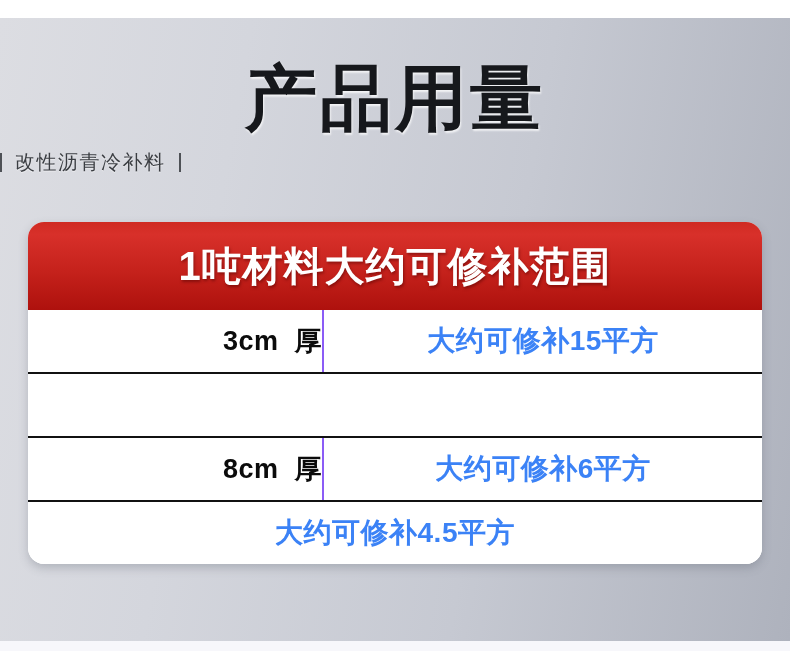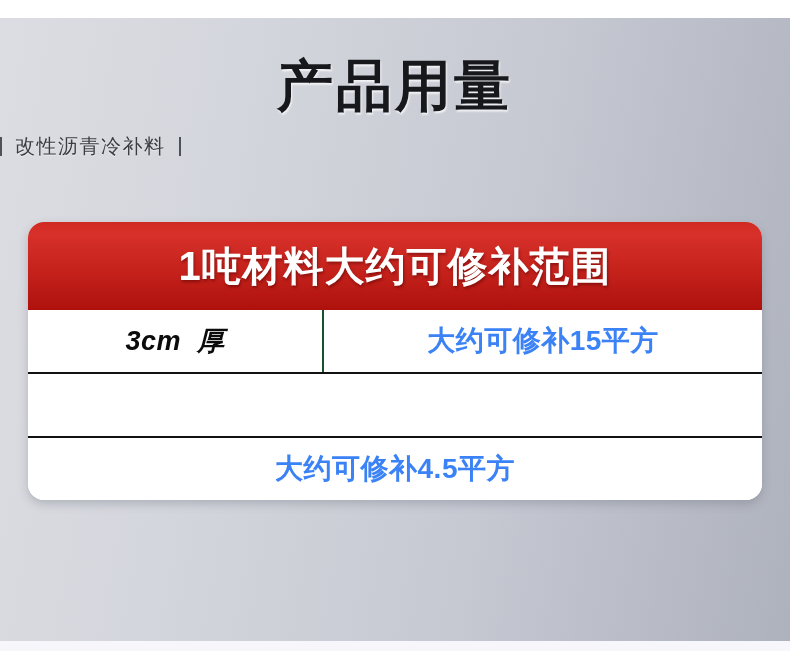--- a/index.html
+++ b/index.html
@@ -53,27 +53,27 @@
   
   .header {
     position: absolute;
     left: 0;
     top: 44px;
     width: 790px;
     text-align: center;
   }
 
   .title {
-    font-size: 56px;
+    font-size: 72px;
     line-height: 1.02;
     font-weight: bold;
     color: #16181c;
     letter-spacing: 3px;
     text-shadow: 1px 2px 2px rgba(255,255,255,0.75);
-    font-family: Liberation Mono, monospace;
+    font-family: Liberation Sans, sans-serif;
   }
 
   .subtitle-row {
     margin-top: 14px;
     display: flex;
     align-items: center;
     justify-content: flex-start;
     gap: 13px;
   }
 
@@ -128,25 +128,24 @@
     display: flex;
     height: 62px;
     border-top: 2px solid #111111;
   }
   .row:first-child {
     border-top: none;
   }
 
   .cell-left {
     width: 294px;
-    border-right: 2px solid #14532d;
-    display: flex;
-    align-items: center;
-    justify-content: center;
-    font-style: italic;
+    border-right: 2px solid #8b5cf6;
+    display: flex;
+    align-items: center;
+    justify-content: flex-end;
   }
 
   .cell-right {
     flex: 1;
     display: flex;
     align-items: center;
     justify-content: center;
   }
 
   .thickness {
@@ -197,20 +196,28 @@
             <span class="thickness">3cm  厚</span>
           </div>
           <div class="cell-right">
             <span class="coverage">大约可修补15平方</span>
           </div>
         </div>
 
         <div class="row">
         </div>
 
+        <div class="row">
+          <div class="cell-left">
+            <span class="thickness">8cm  厚</span>
+          </div>
+          <div class="cell-right">
+            <span class="coverage">大约可修补6平方</span>
+          </div>
+        </div>
 
         <div class="row">
           <div class="cell-right">
             <span class="coverage">大约可修补4.5平方</span>
           </div>
         </div>
 
       </div>
     </div>
 

